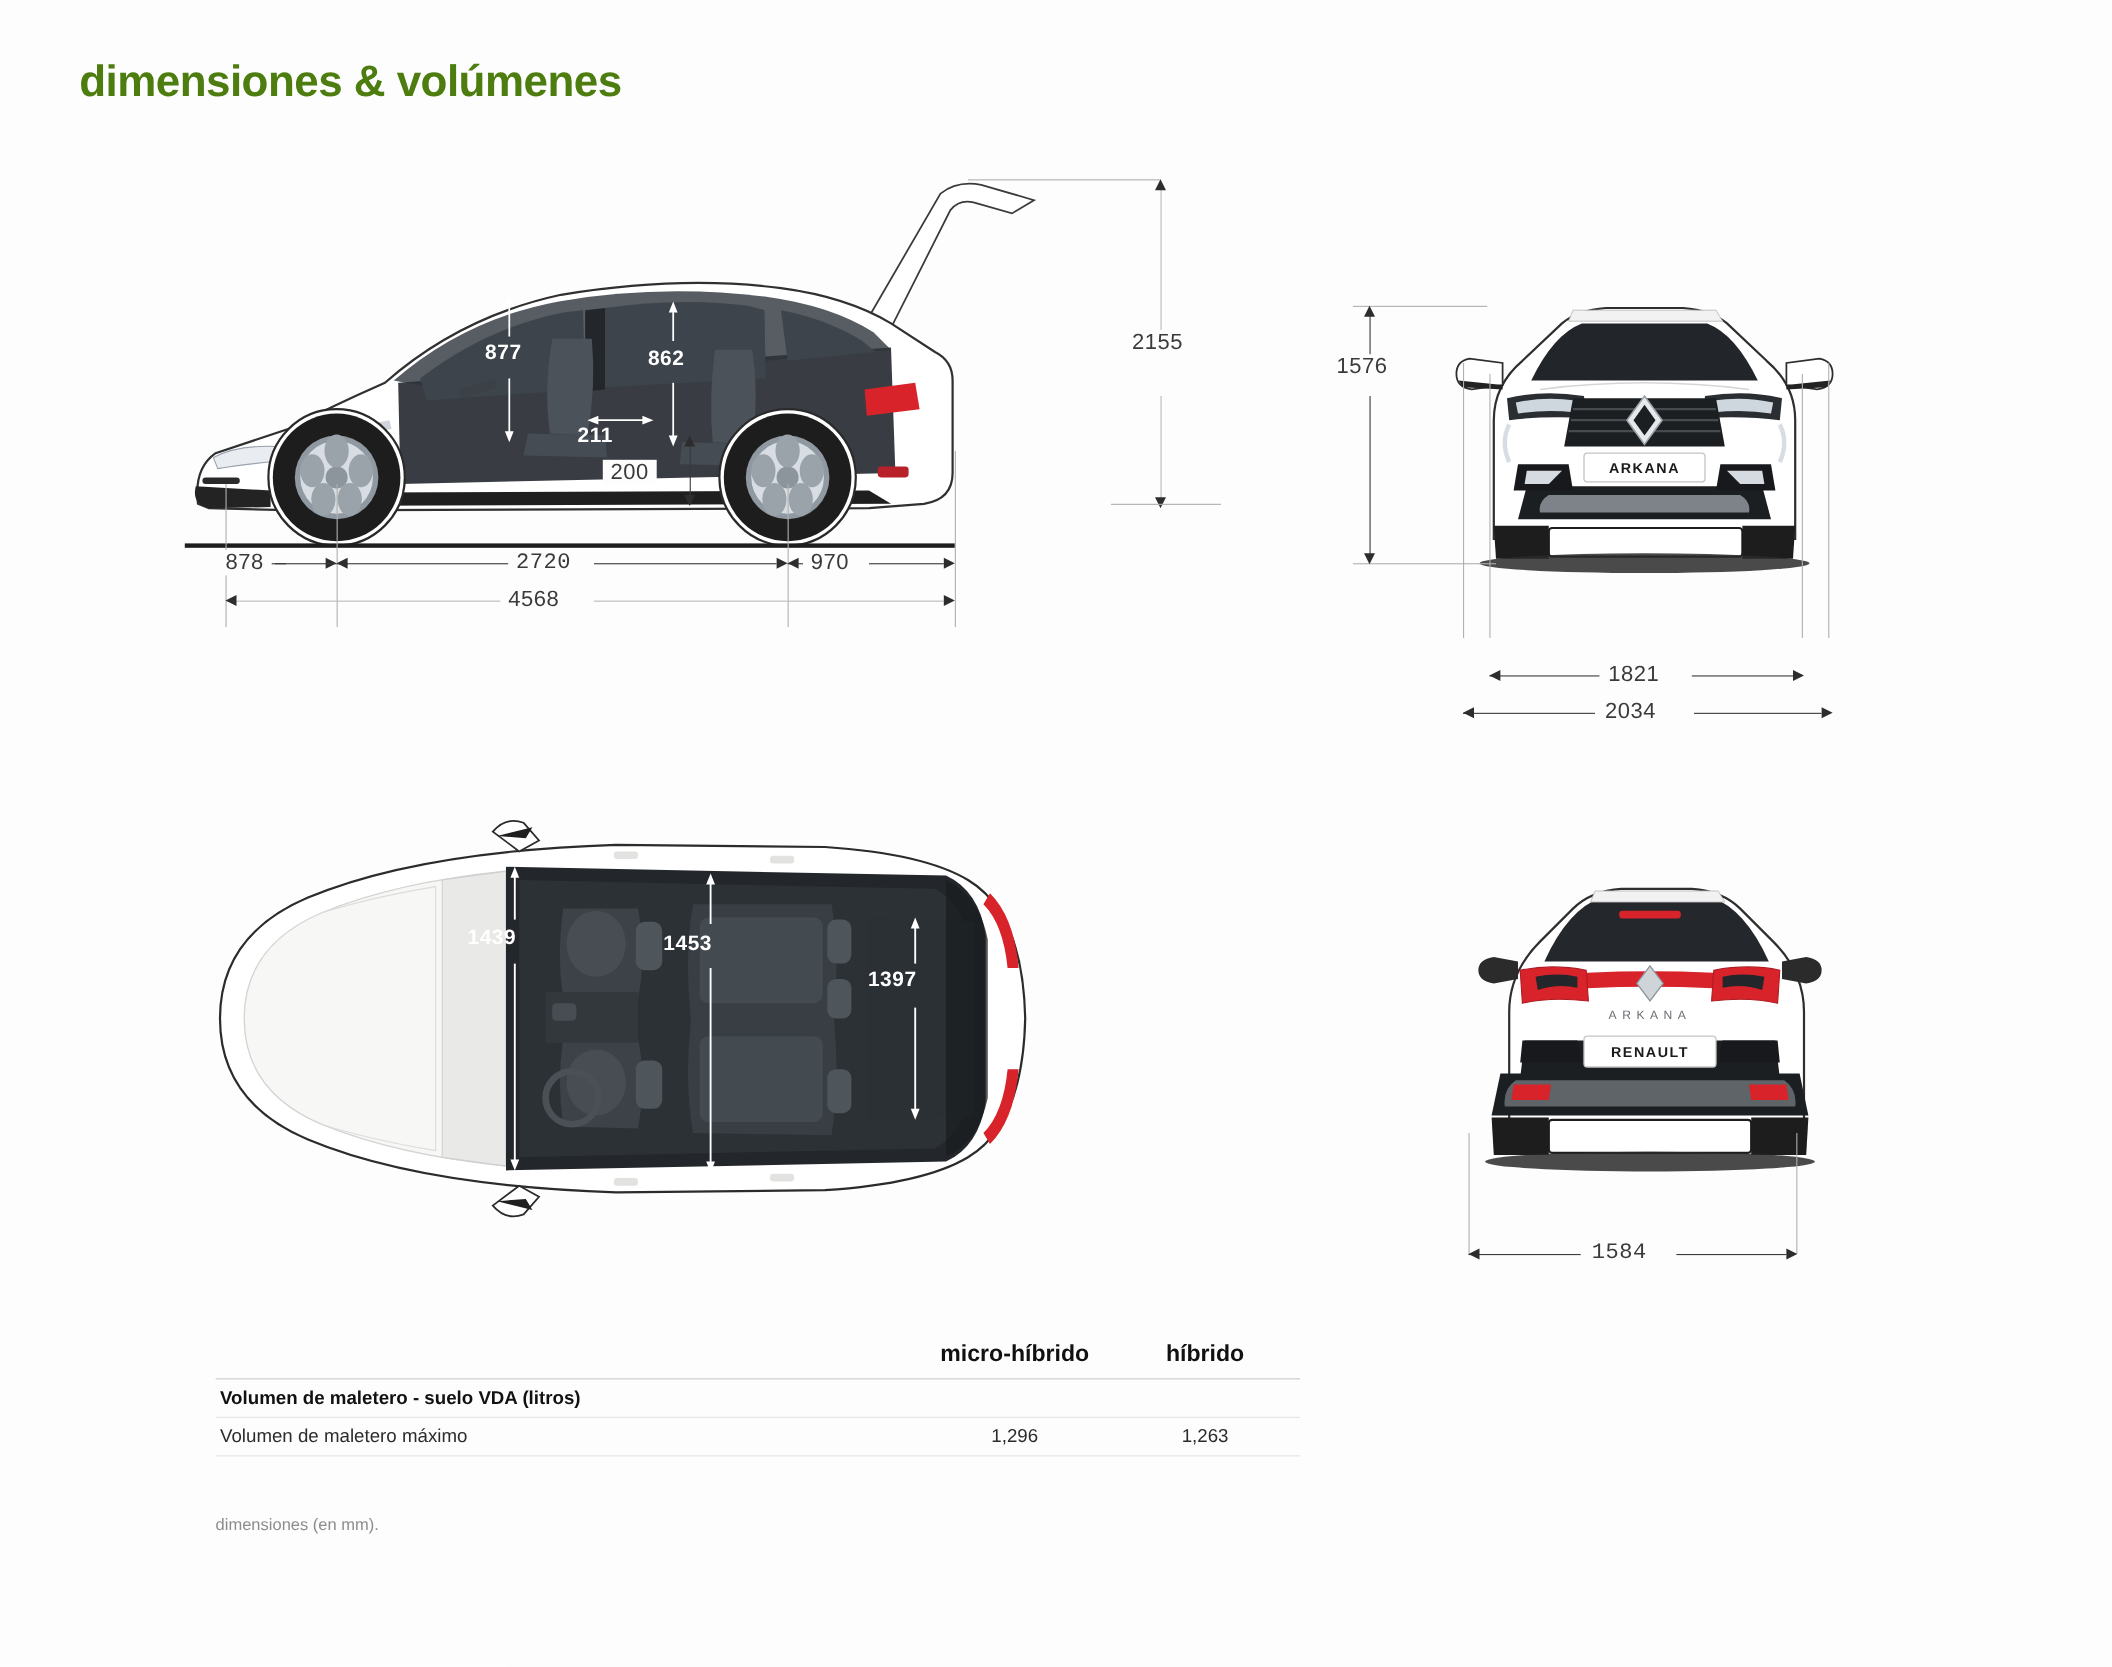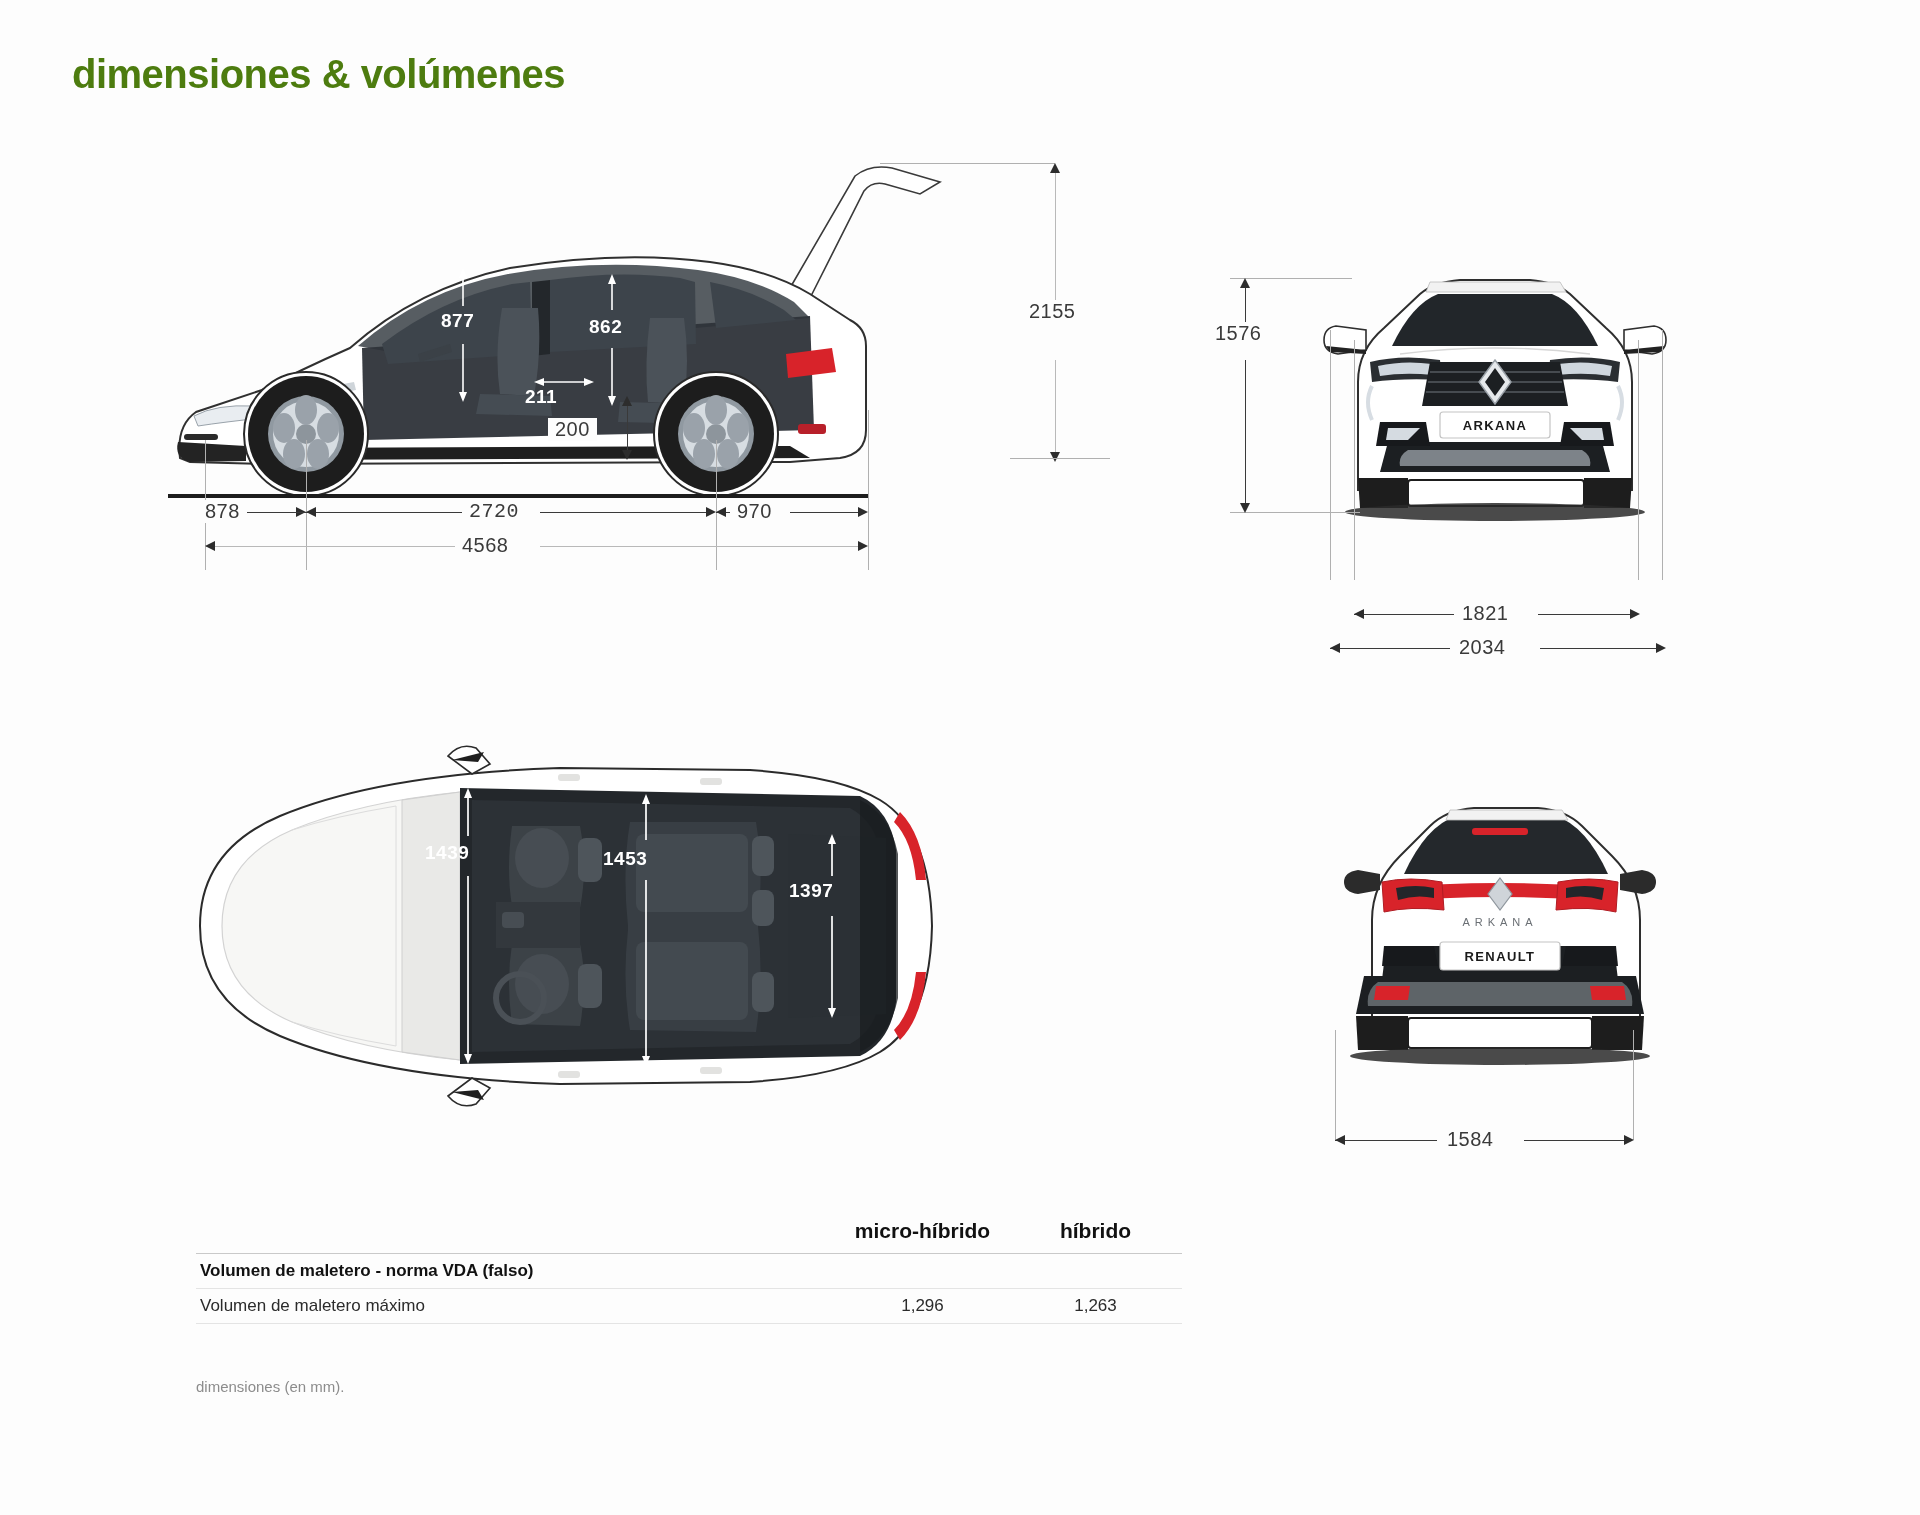--- a/index.html
+++ b/index.html
@@ -424,35 +424,35 @@
 
   <div>
     <div class="ext" style="left:1335px;top:1030px;height:110px;"></div>
     <div class="ext" style="left:1633px;top:1030px;height:110px;"></div>
   </div>
   <div>
     <div class="hline" style="left:1335px;top:1140px;width:102px;"></div>
     <div class="arrL" style="left:1335px;top:1135px;"></div>
     <div class="hline" style="left:1524px;top:1140px;width:100px;"></div>
     <div class="arrR" style="left:1624px;top:1135px;"></div>
-    <div class="dim" style="left:1440px;top:1128px;">1584</div>
+    <div class="dim" style="left:1440px;top:1128px;font-family:Liberation Mono, monospace;">1584</div>
   </div>
 
   <div class="tbl">
     <table>
       <thead>
         <tr>
           <th class="colhead" style="text-align:left;"></th>
           <th class="colhead num">micro-híbrido</th>
           <th class="colhead num">híbrido</th>
         </tr>
       </thead>
       <tbody>
         <tr class="secrow">
-          <td colspan="3">Volumen de maletero - norma VDA (falso)</td>
+          <td colspan="3">Volumen de maletero - suelo VDA (litros)</td>
         </tr>
         <tr class="drow">
           <td>Volumen de maletero máximo</td>
           <td class="num">1,296</td>
           <td class="num">1,263</td>
         </tr>
       </tbody>
     </table>
   </div>
 

